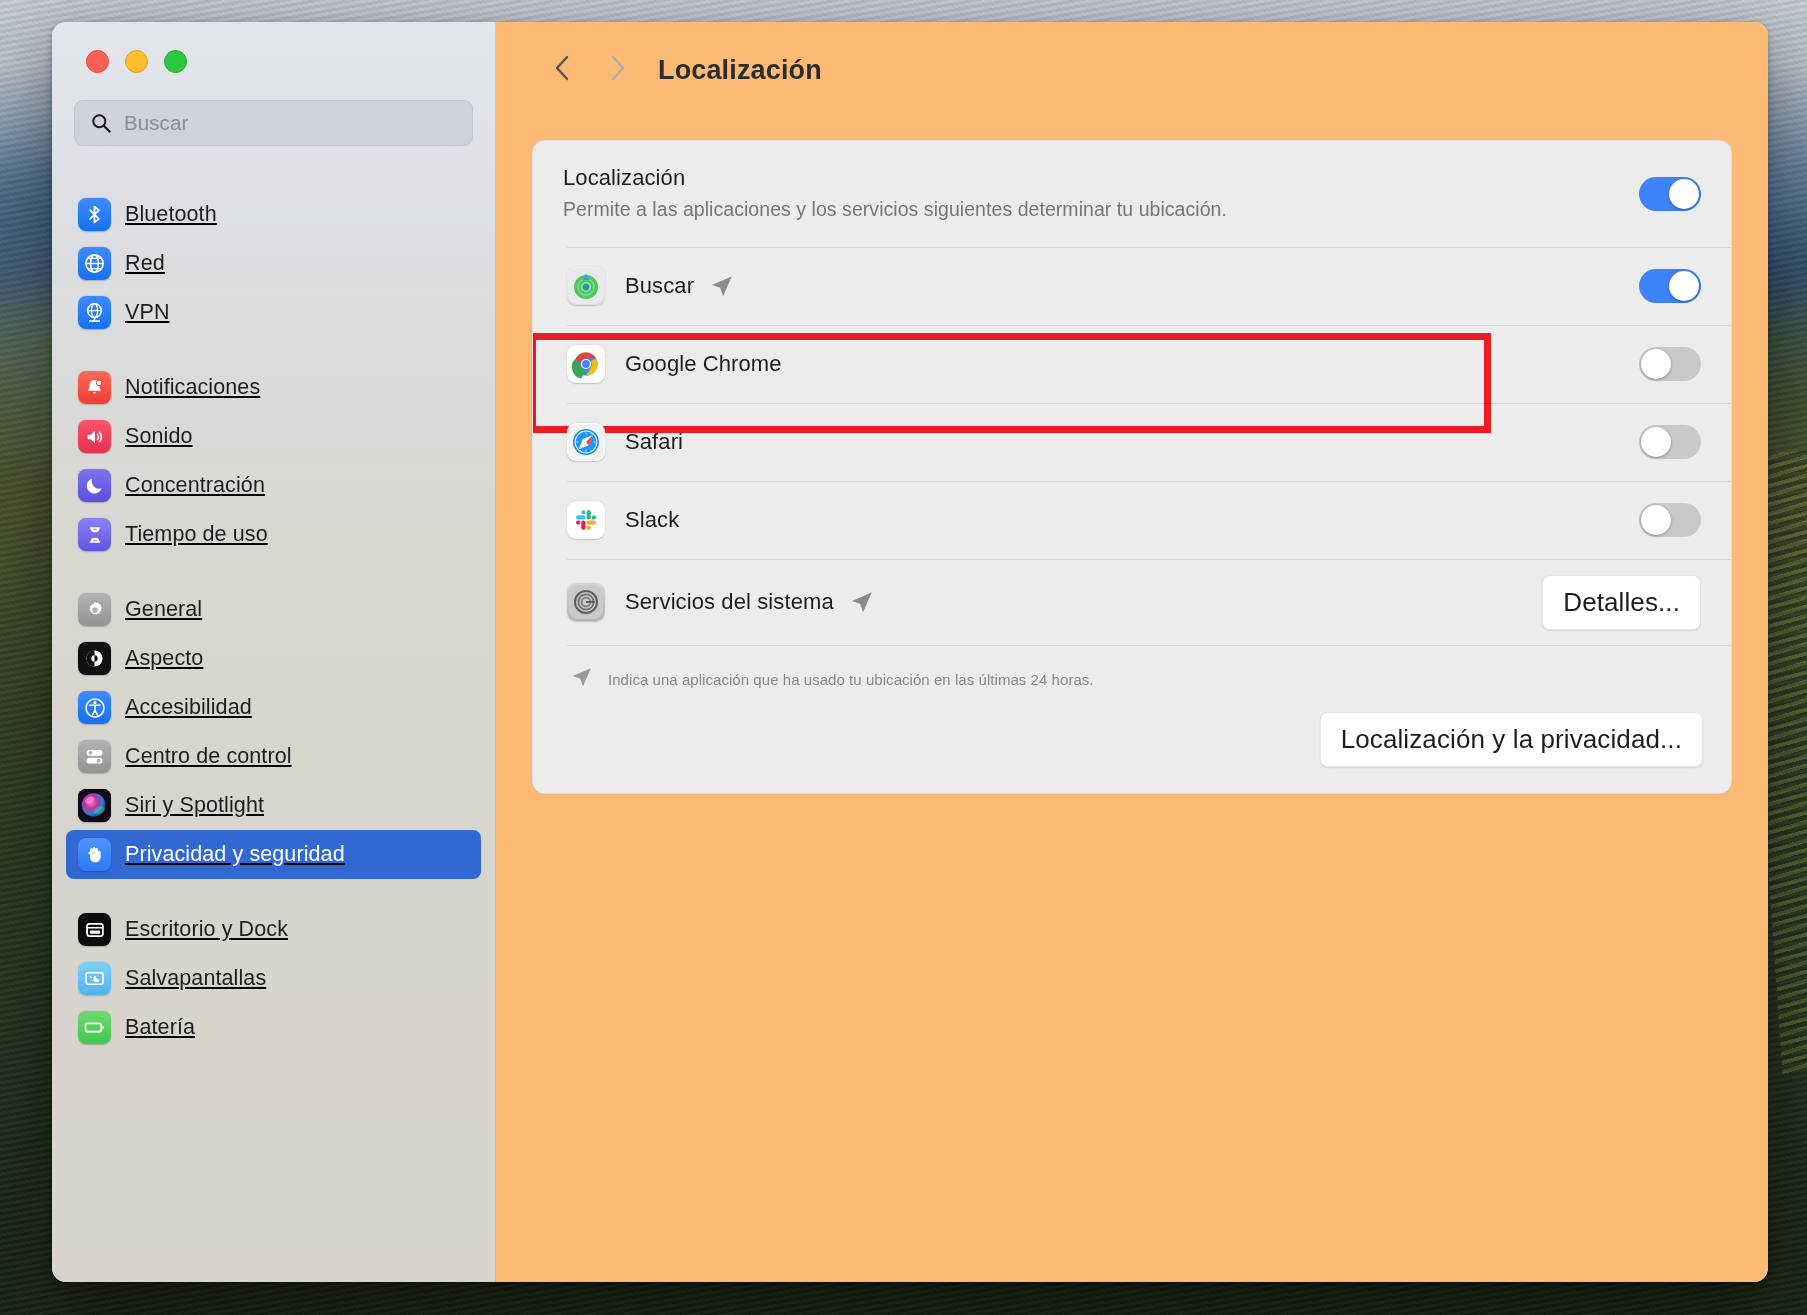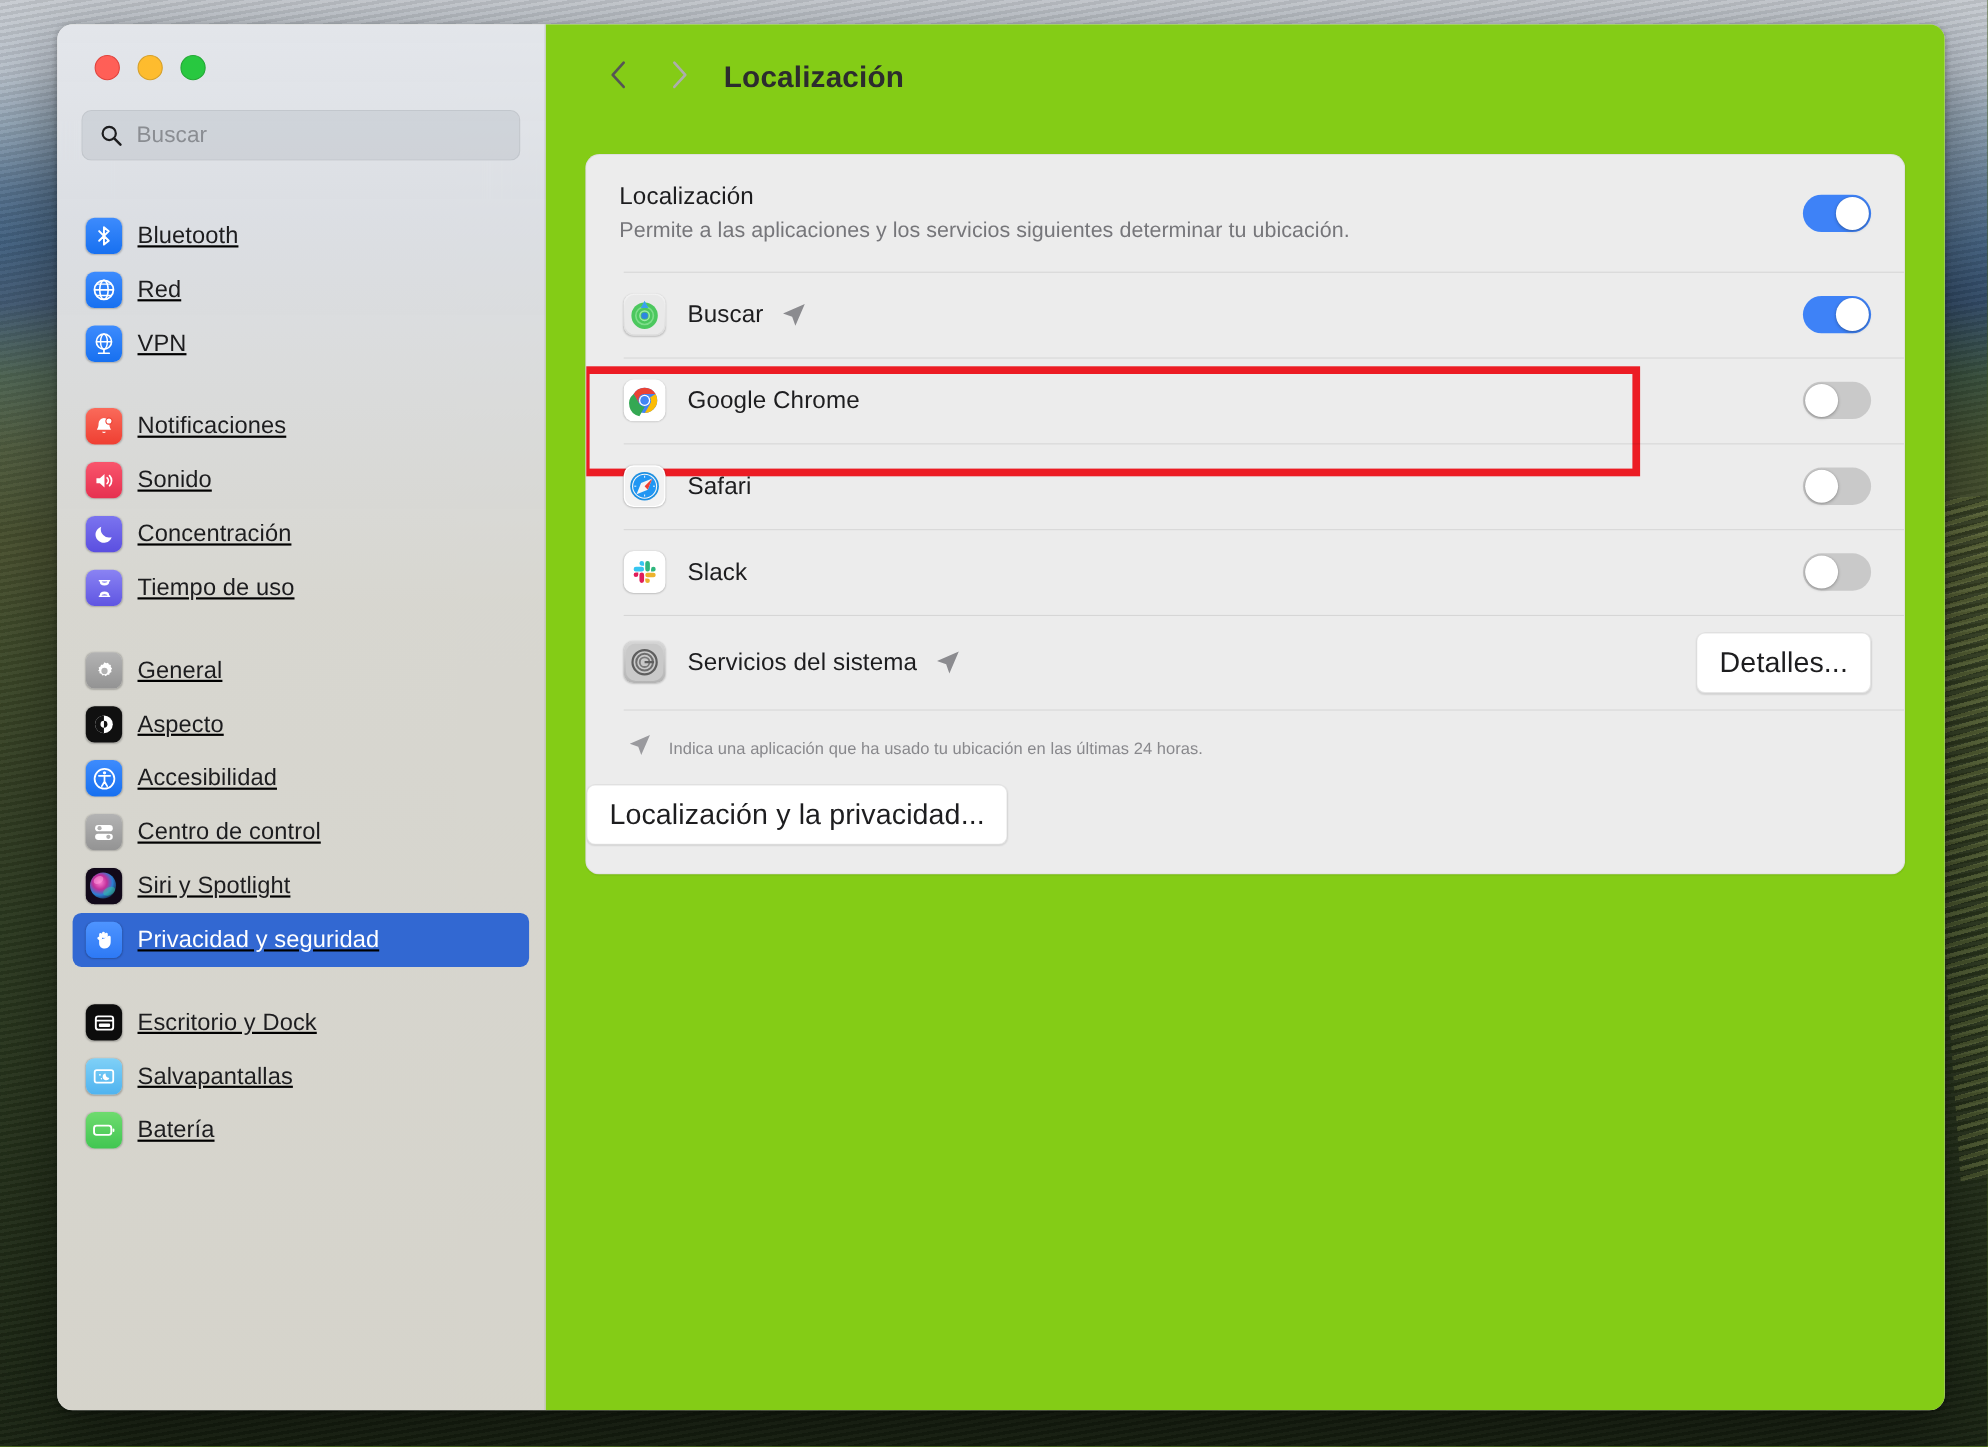--- a/index.html
+++ b/index.html
@@ -90,21 +90,21 @@
   .appicon {
     width: 33px; height: 33px; flex: 0 0 33px; border-radius: 8px;
     display: flex; align-items: center; justify-content: center;
     box-shadow: 0 .5px 1.5px rgba(0,0,0,.22);
     overflow: hidden;
   }
   .appicon svg { display: block; }
 
   
   #main {
-    flex: 1; height: 100%; background: #84cc16;
+    flex: 1; height: 100%; background: #fdba74;
     position: relative; overflow: hidden;
   }
   #toolbar { height: 96px; display: flex; align-items: center; padding: 0 0 0 40px; gap: 0; }
   .navbtn {
     width: 54px; height: 54px; display: flex; align-items: center; justify-content: center;
     border-radius: 7px;
   }
   #page-title { font-size: 27px; font-weight: 700; color: #2c2c2e; margin-left: 14px; letter-spacing: .15px; }
 
   #card {
@@ -160,21 +160,21 @@
 
   #footnote-row {
     display:flex; align-items:center; gap: 14px;
     padding: 20px 30px 8px 36px; position: relative;
   }
   #footnote-row::before {
     content:""; position:absolute; left:34px; right:0; top:0; height:1px;
     background: rgba(0,0,0,.09);
   }
   #footnote-text { font-size: 15px; color: #88888c; letter-spacing:.05px; }
-  #privacy-row { display:flex; padding: 10px 28px 26px 0; }
+  #privacy-row { display:flex; justify-content:flex-end; padding: 10px 28px 26px 0; }
 
   
   .redbox { position: absolute; border: 7px solid #ec1c24; pointer-events: none; }
   #redbox-buscar-row  { left: -4px;   top: 86px;  width: 962px; height: 100px; }
 </style>
 </head>
 <body>
 
 <div id="desktop">
   <div id="vineyard"></div>

